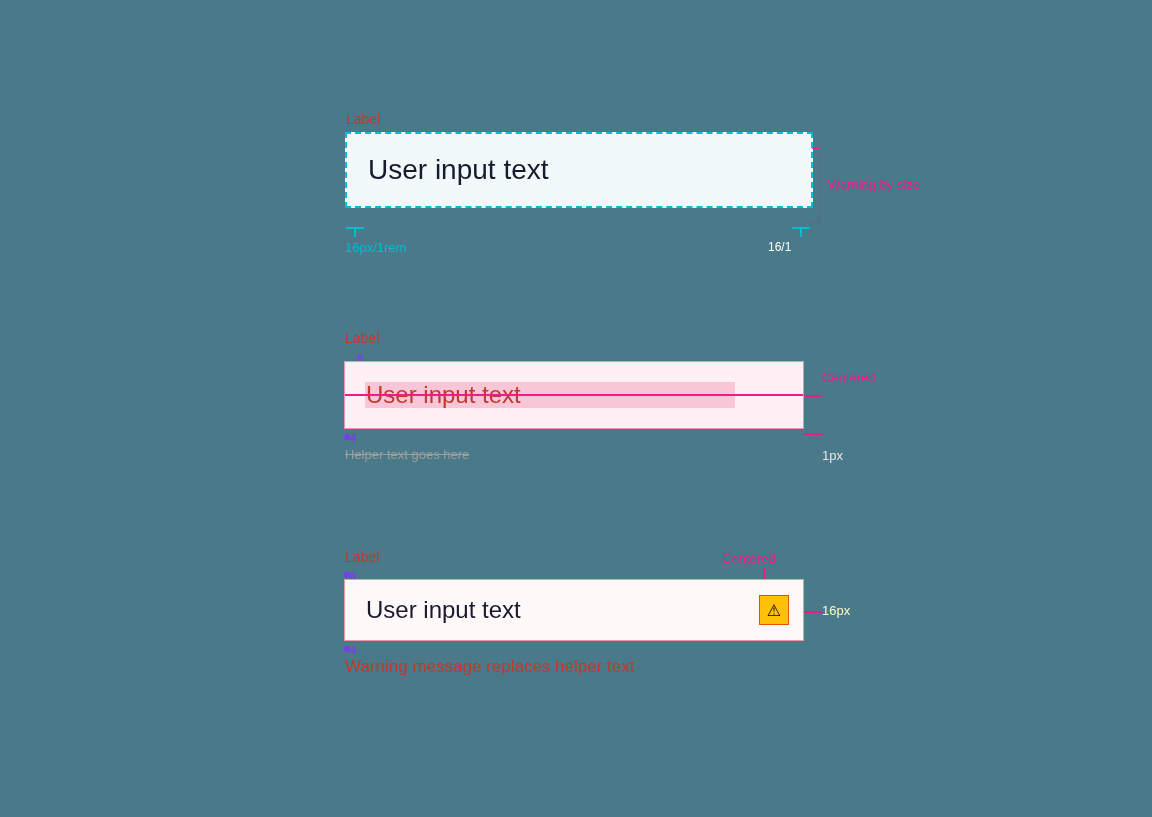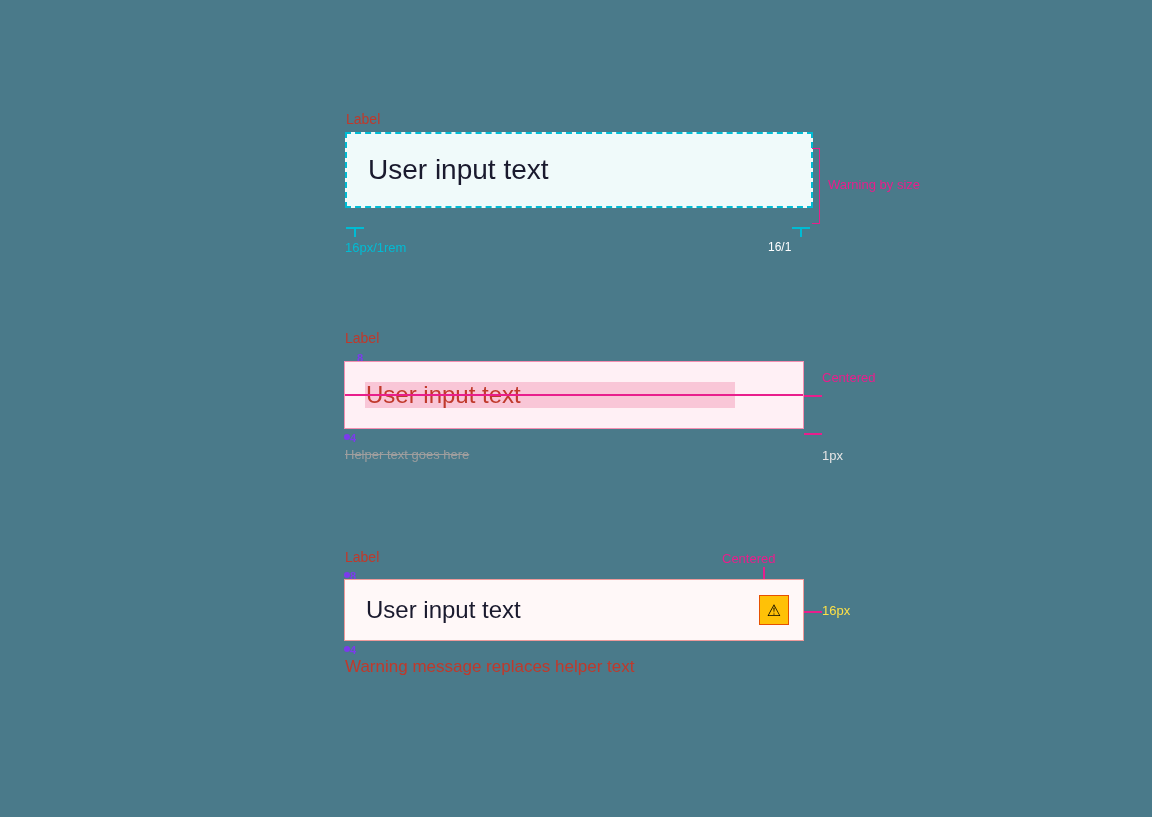--- a/index.html
+++ b/index.html
@@ -118,21 +118,21 @@
   <div style="position:absolute; left:343px; top:571px; width:6px; height:6px; background:#7c3aed; border-radius:50%;"></div>
 
   <div style="position:absolute; left:343px; top:578px; width:460px; height:62px; background:#fff8f8; border:1px solid #ef9a9a; display:flex; align-items:center; padding:0 20px;">
     <span style="font-size:24px; color:#1a1a2e; font-weight:400;">User input text</span>
 
     <div style="position:absolute; right:14px; top:50%; transform:translateY(-50%); width:30px; height:30px; background:#ffc107; border:1.5px solid #e65100; display:flex; align-items:center; justify-content:center; font-size:16px;">
       <span>⚠</span>
     </div>
   </div>
 
-  <div style="position:absolute; left:820px; top:601px; color:#fde047; font-size:13px;">16px</div>
+  <div style="position:absolute; left:820px; top:601px; color:#fef9c3; font-size:13px;">16px</div>
 
   <div style="position:absolute; left:803px; top:610px; width:18px; height:1px; background:#e91e8c;"></div>
 
   <div style="position:absolute; left:348px; top:642px; color:#7c3aed; font-size:11px; font-weight:600;">4</div>
 
   <div style="position:absolute; left:343px; top:645px; width:6px; height:6px; background:#7c3aed; border-radius:50%;"></div>
 
   <div style="position:absolute; left:343px; top:655px; color:#c0392b; font-size:17px;">Warning message replaces helper text</div>
 
 </div>

